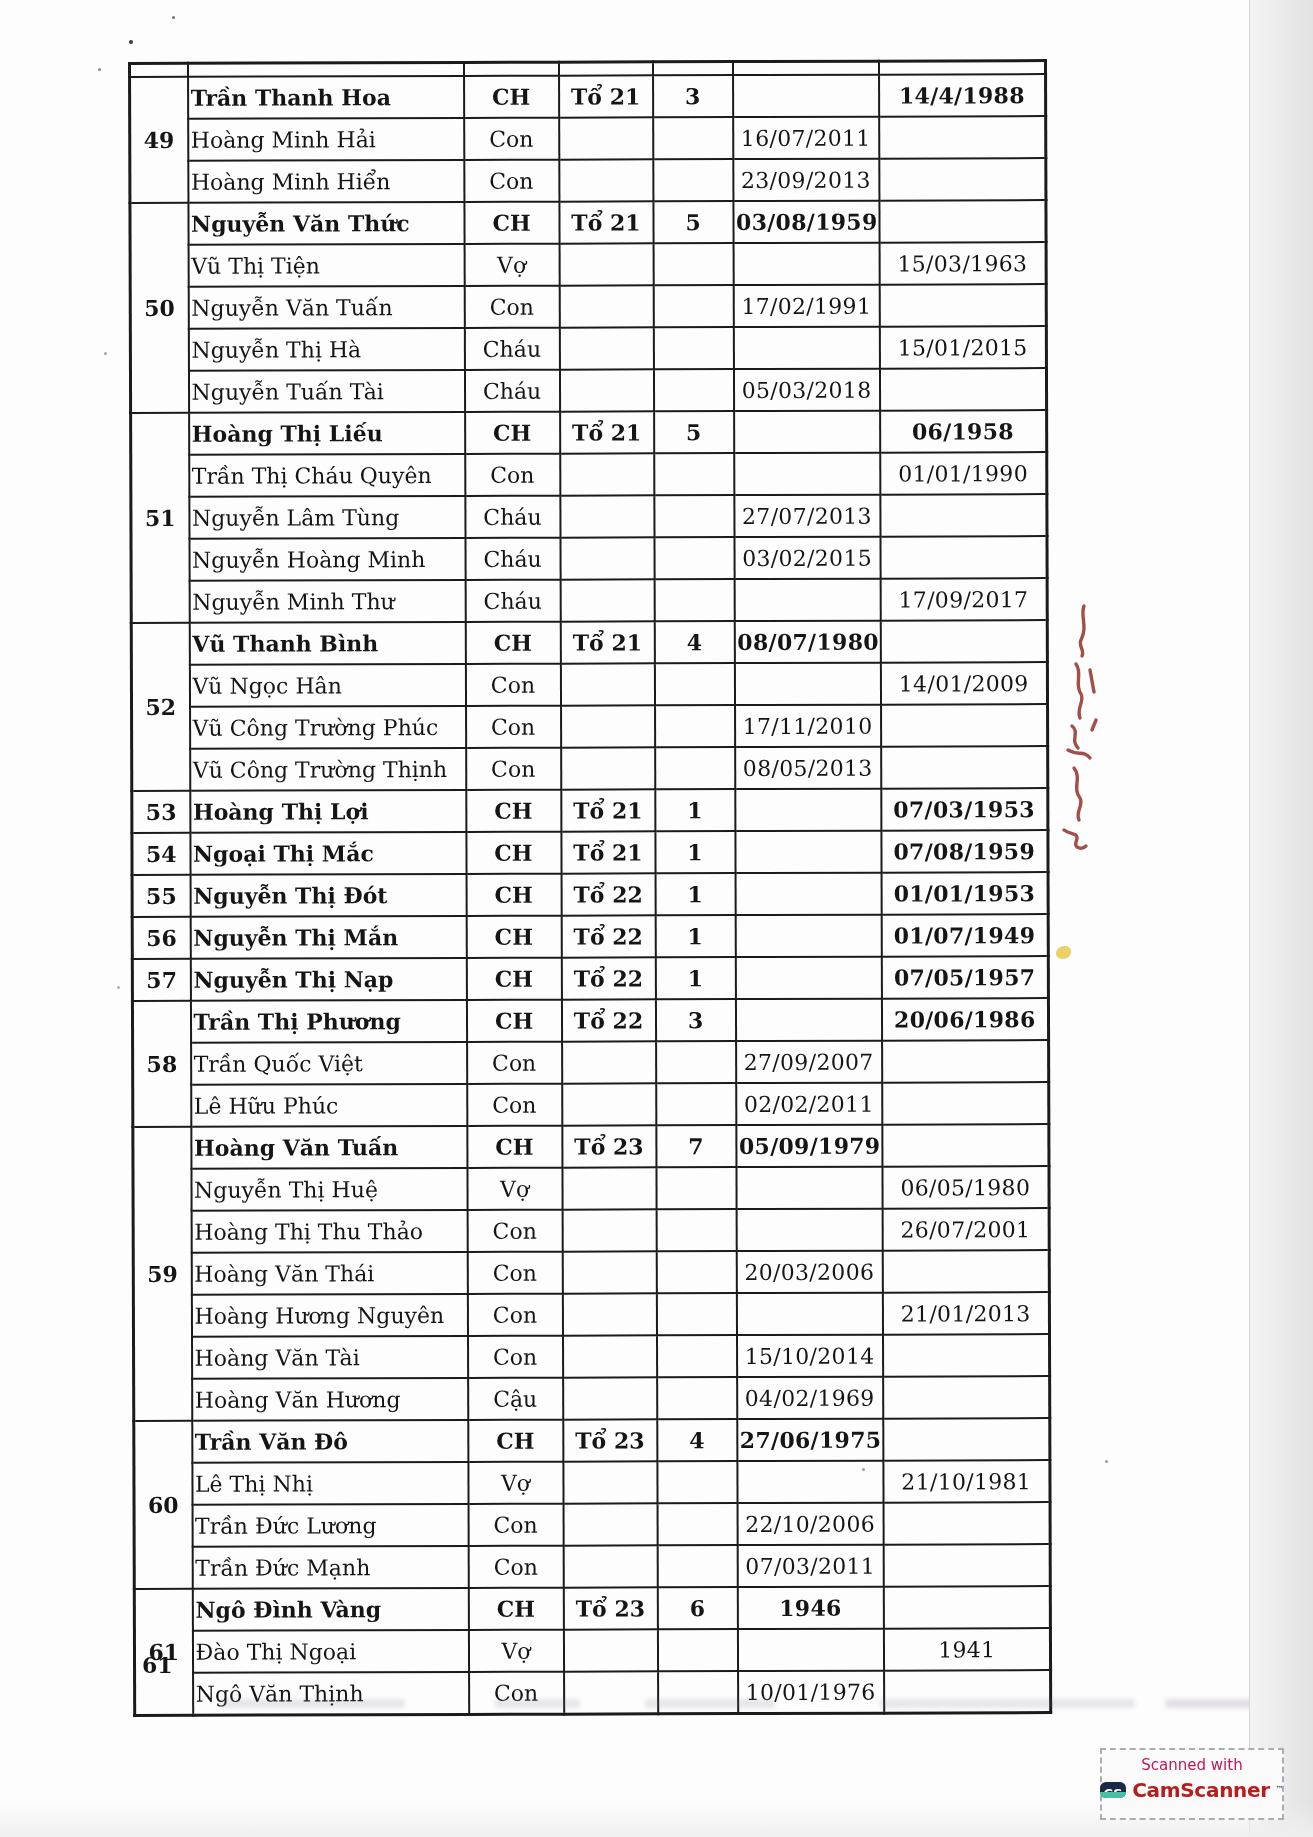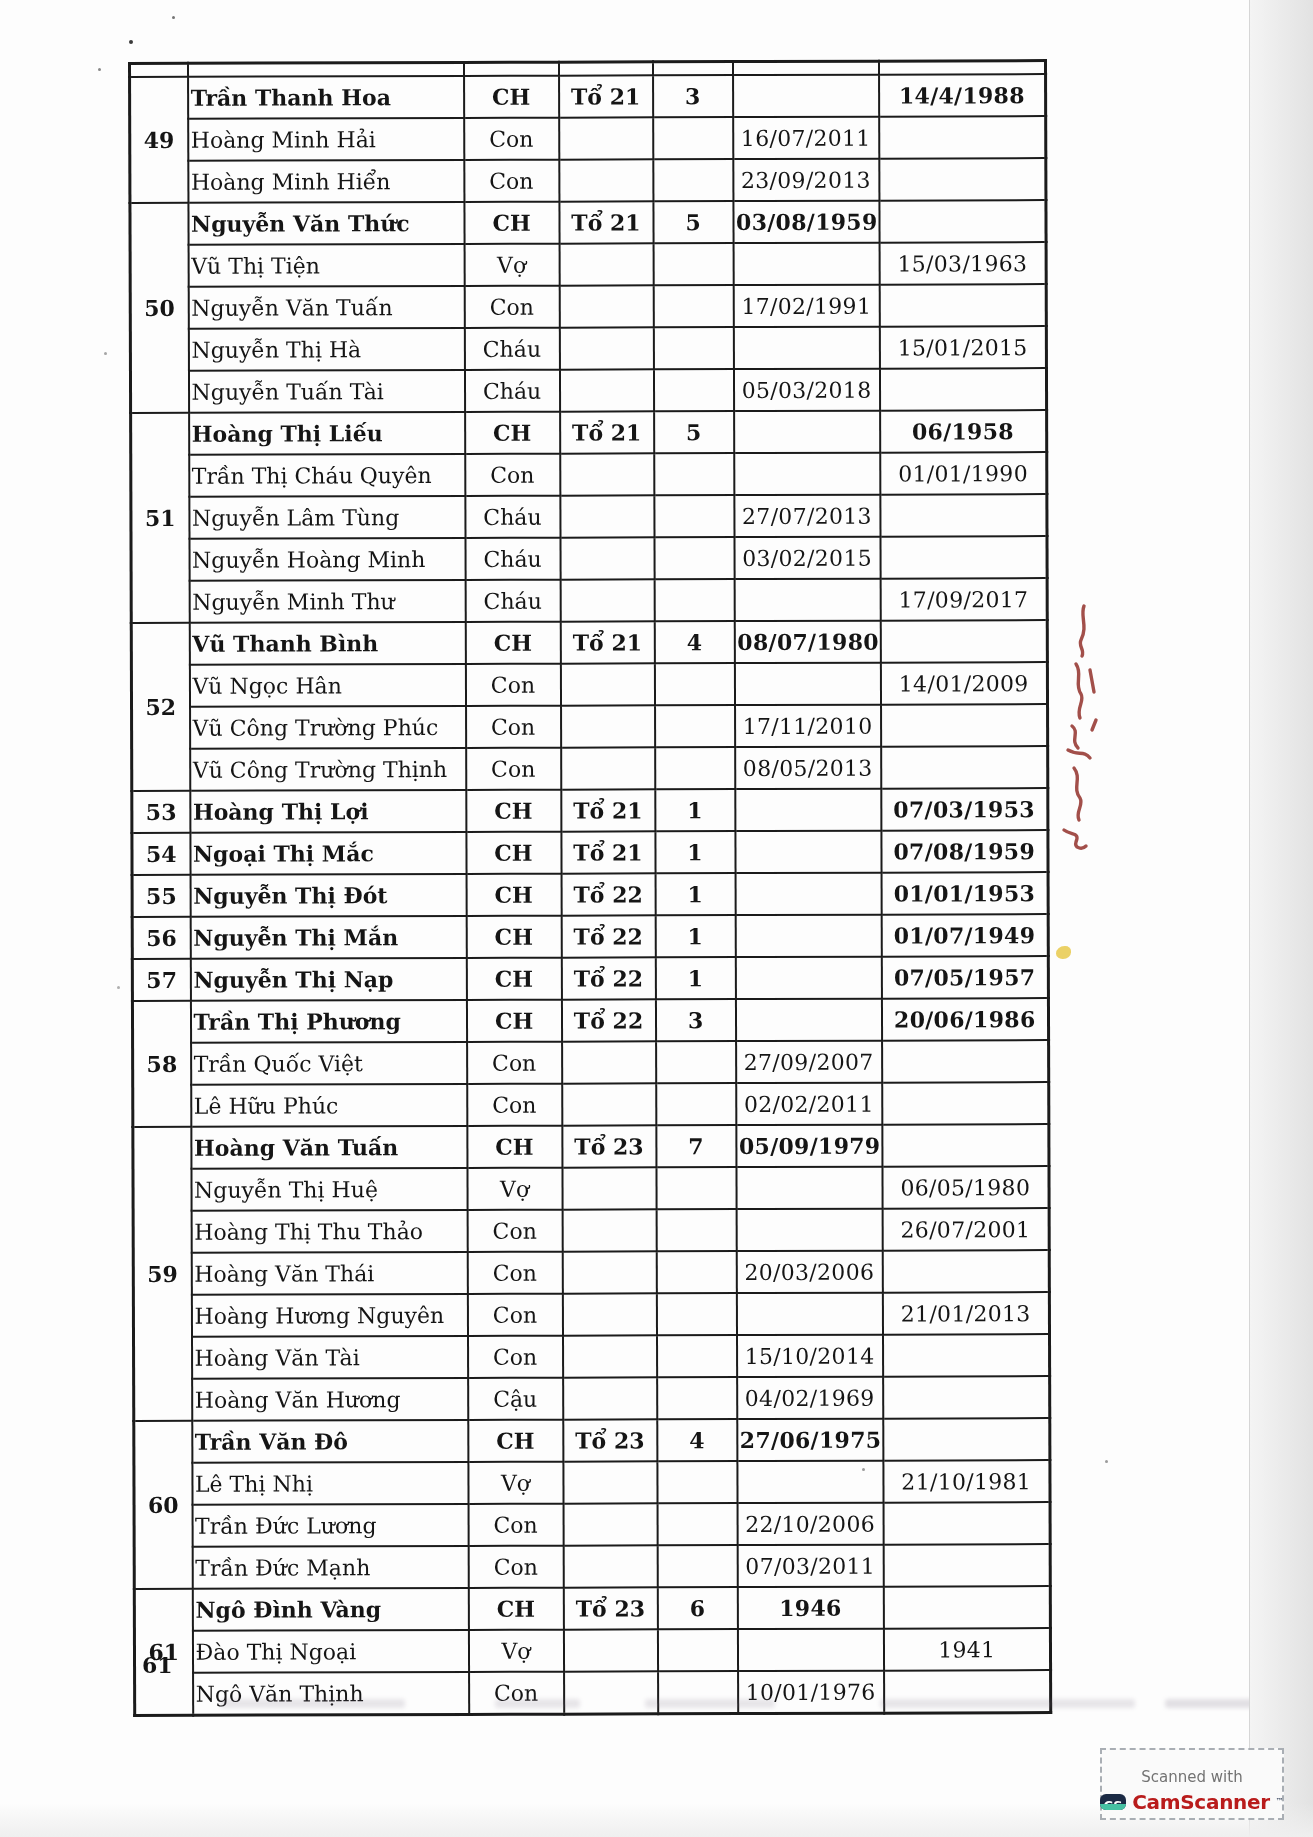--- a/index.html
+++ b/index.html
@@ -39,21 +39,21 @@
   .ghost-text i:nth-child(2){left:330px;width:85px;}
   .ghost-text i:nth-child(3){left:480px;width:130px;}
   .ghost-text i:nth-child(4){left:715px;width:255px;}
   .ghost-text i:nth-child(5){left:1000px;width:115px;opacity:.2;}
   
   .speck{position:absolute;border-radius:50%;background:#3a3a3a;}
   
   .badge{position:absolute;left:1100px;top:1748px;width:184px;height:72px;
     background:#fafafa;border:2px dashed #a9aeb4;box-sizing:border-box;
     font-family:"DejaVu Sans","Liberation Sans",sans-serif;text-align:center;}
-  .badge .b1{margin-top:19px;font-size:15px;color:#737373;line-height:17px;}
+  .badge .b1{margin-top:7px;font-size:15px;color:#be185d;line-height:17px;}
   .badge .b2{display:flex;align-items:center;justify-content:center;gap:6px;margin-top:4px;}
   .cs-logo{position:relative;display:inline-block;width:26px;height:16px;border-radius:6px;
     background:#1b2a44;overflow:hidden;flex:0 0 auto;}
   .cs-logo span{position:absolute;left:0;right:0;top:2px;color:#fff;font-size:13px;
     font-weight:700;line-height:20px;}
   .cs-logo::after{content:"";position:absolute;left:0;right:0;bottom:0;height:6px;
     background:#46c1a2;}
   .cs-name{font-size:20px;font-weight:700;color:#b91c1c;letter-spacing:-.3px;}
   .tm{font-size:8px;color:#20304c;vertical-align:top;line-height:10px;}
 </style>

